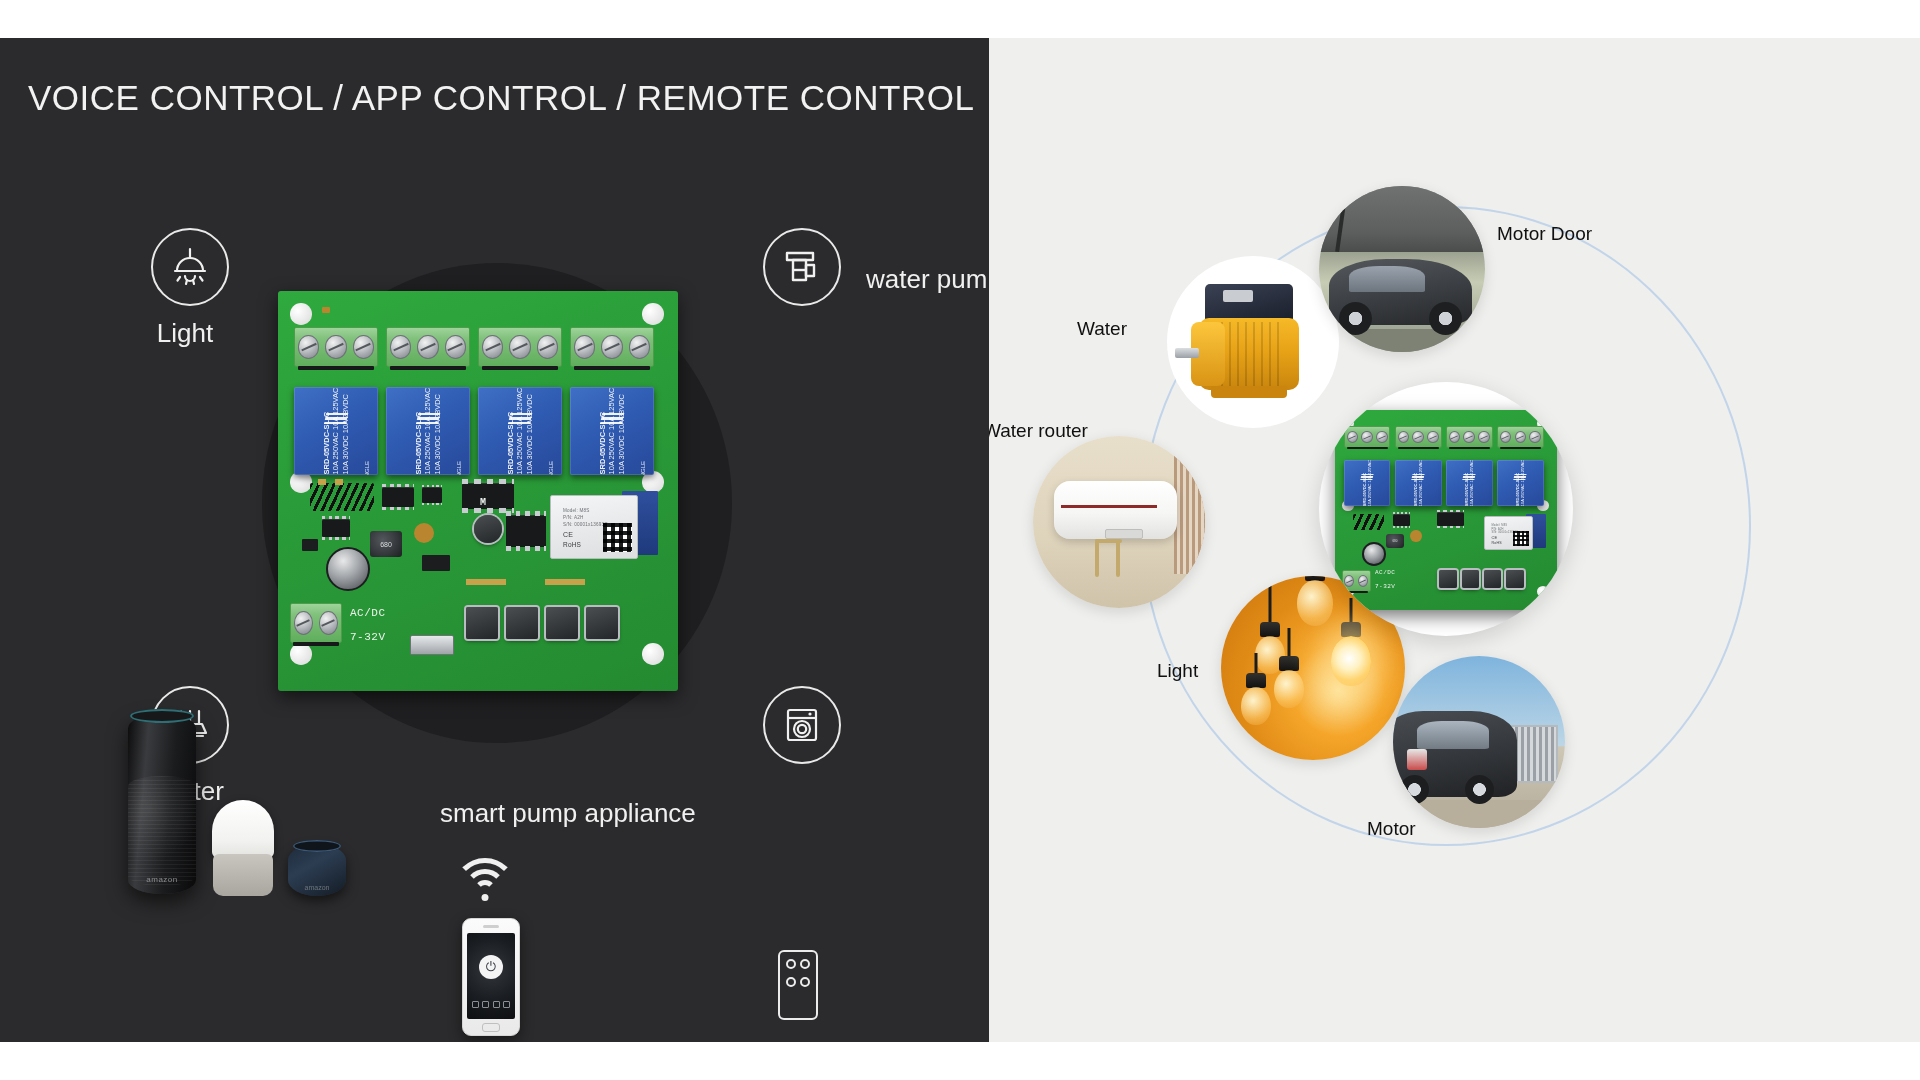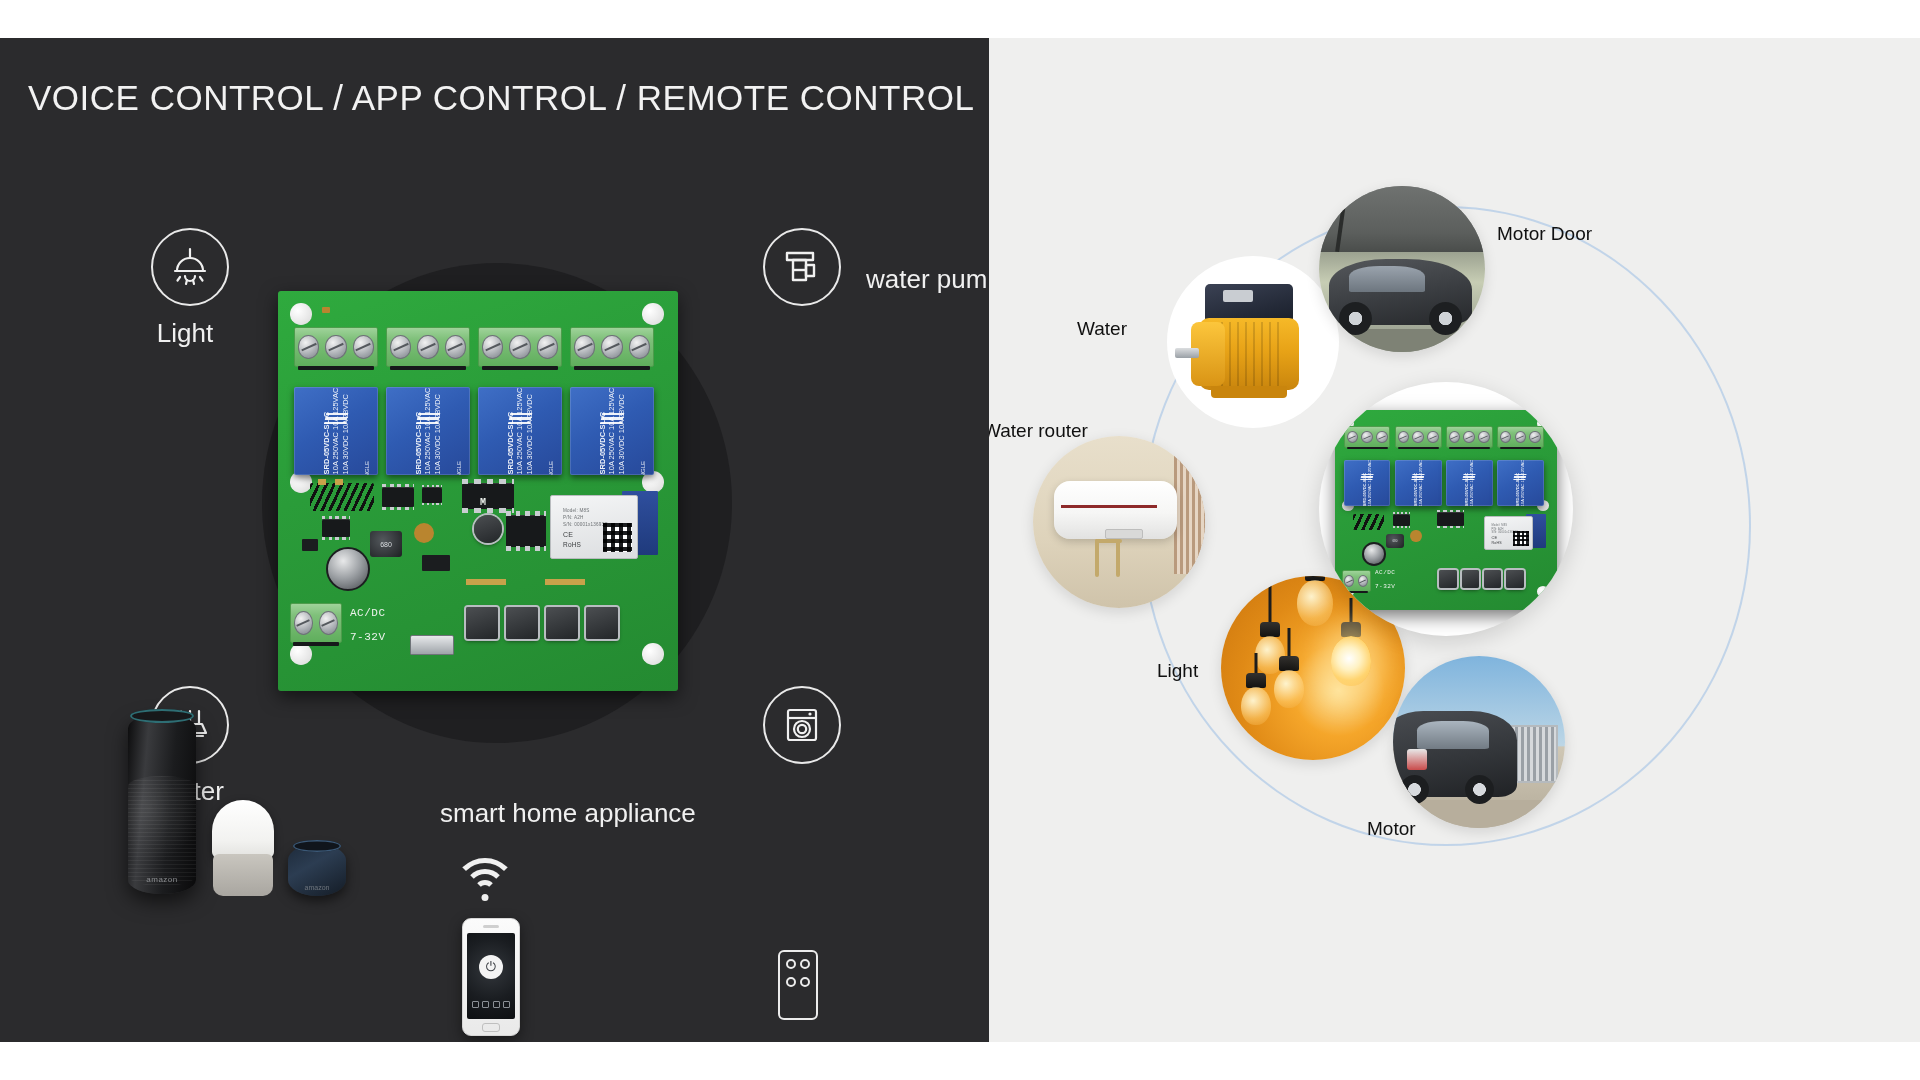--- a/index.html
+++ b/index.html
@@ -332,21 +332,21 @@
     <div class="feat feat-appl">
       <div class="badge">
         <svg width="46" height="46" viewBox="0 0 46 46" fill="none" stroke="#f0f0f0" stroke-width="2.2">
           <rect x="9" y="8" width="28" height="30" rx="2"></rect>
           <path d="M9 16 h28"></path>
           <circle cx="31" cy="12" r="1.6" fill="#f0f0f0" stroke="none"></circle>
           <circle cx="23" cy="27" r="8"></circle>
           <circle cx="23" cy="27" r="4.2"></circle>
         </svg>
       </div>
-      <div class="feat-label">smart home appliance</div>
+      <div class="feat-label">smart pump appliance</div>
     </div>
 
     <div class="pcb-wrap">
       <div class="pcb-shadow"></div>
 
       <div class="pcb" style="left:16px; top:18px; width:400px; height:400px;">
         <div class="hole" style="left:3%; top:3%;"></div>
         <div class="hole" style="left:3%; top:45%;"></div>
         <div class="hole" style="left:3%; top:88%;"></div>
         <div class="hole" style="left:91%; top:3%;"></div>

